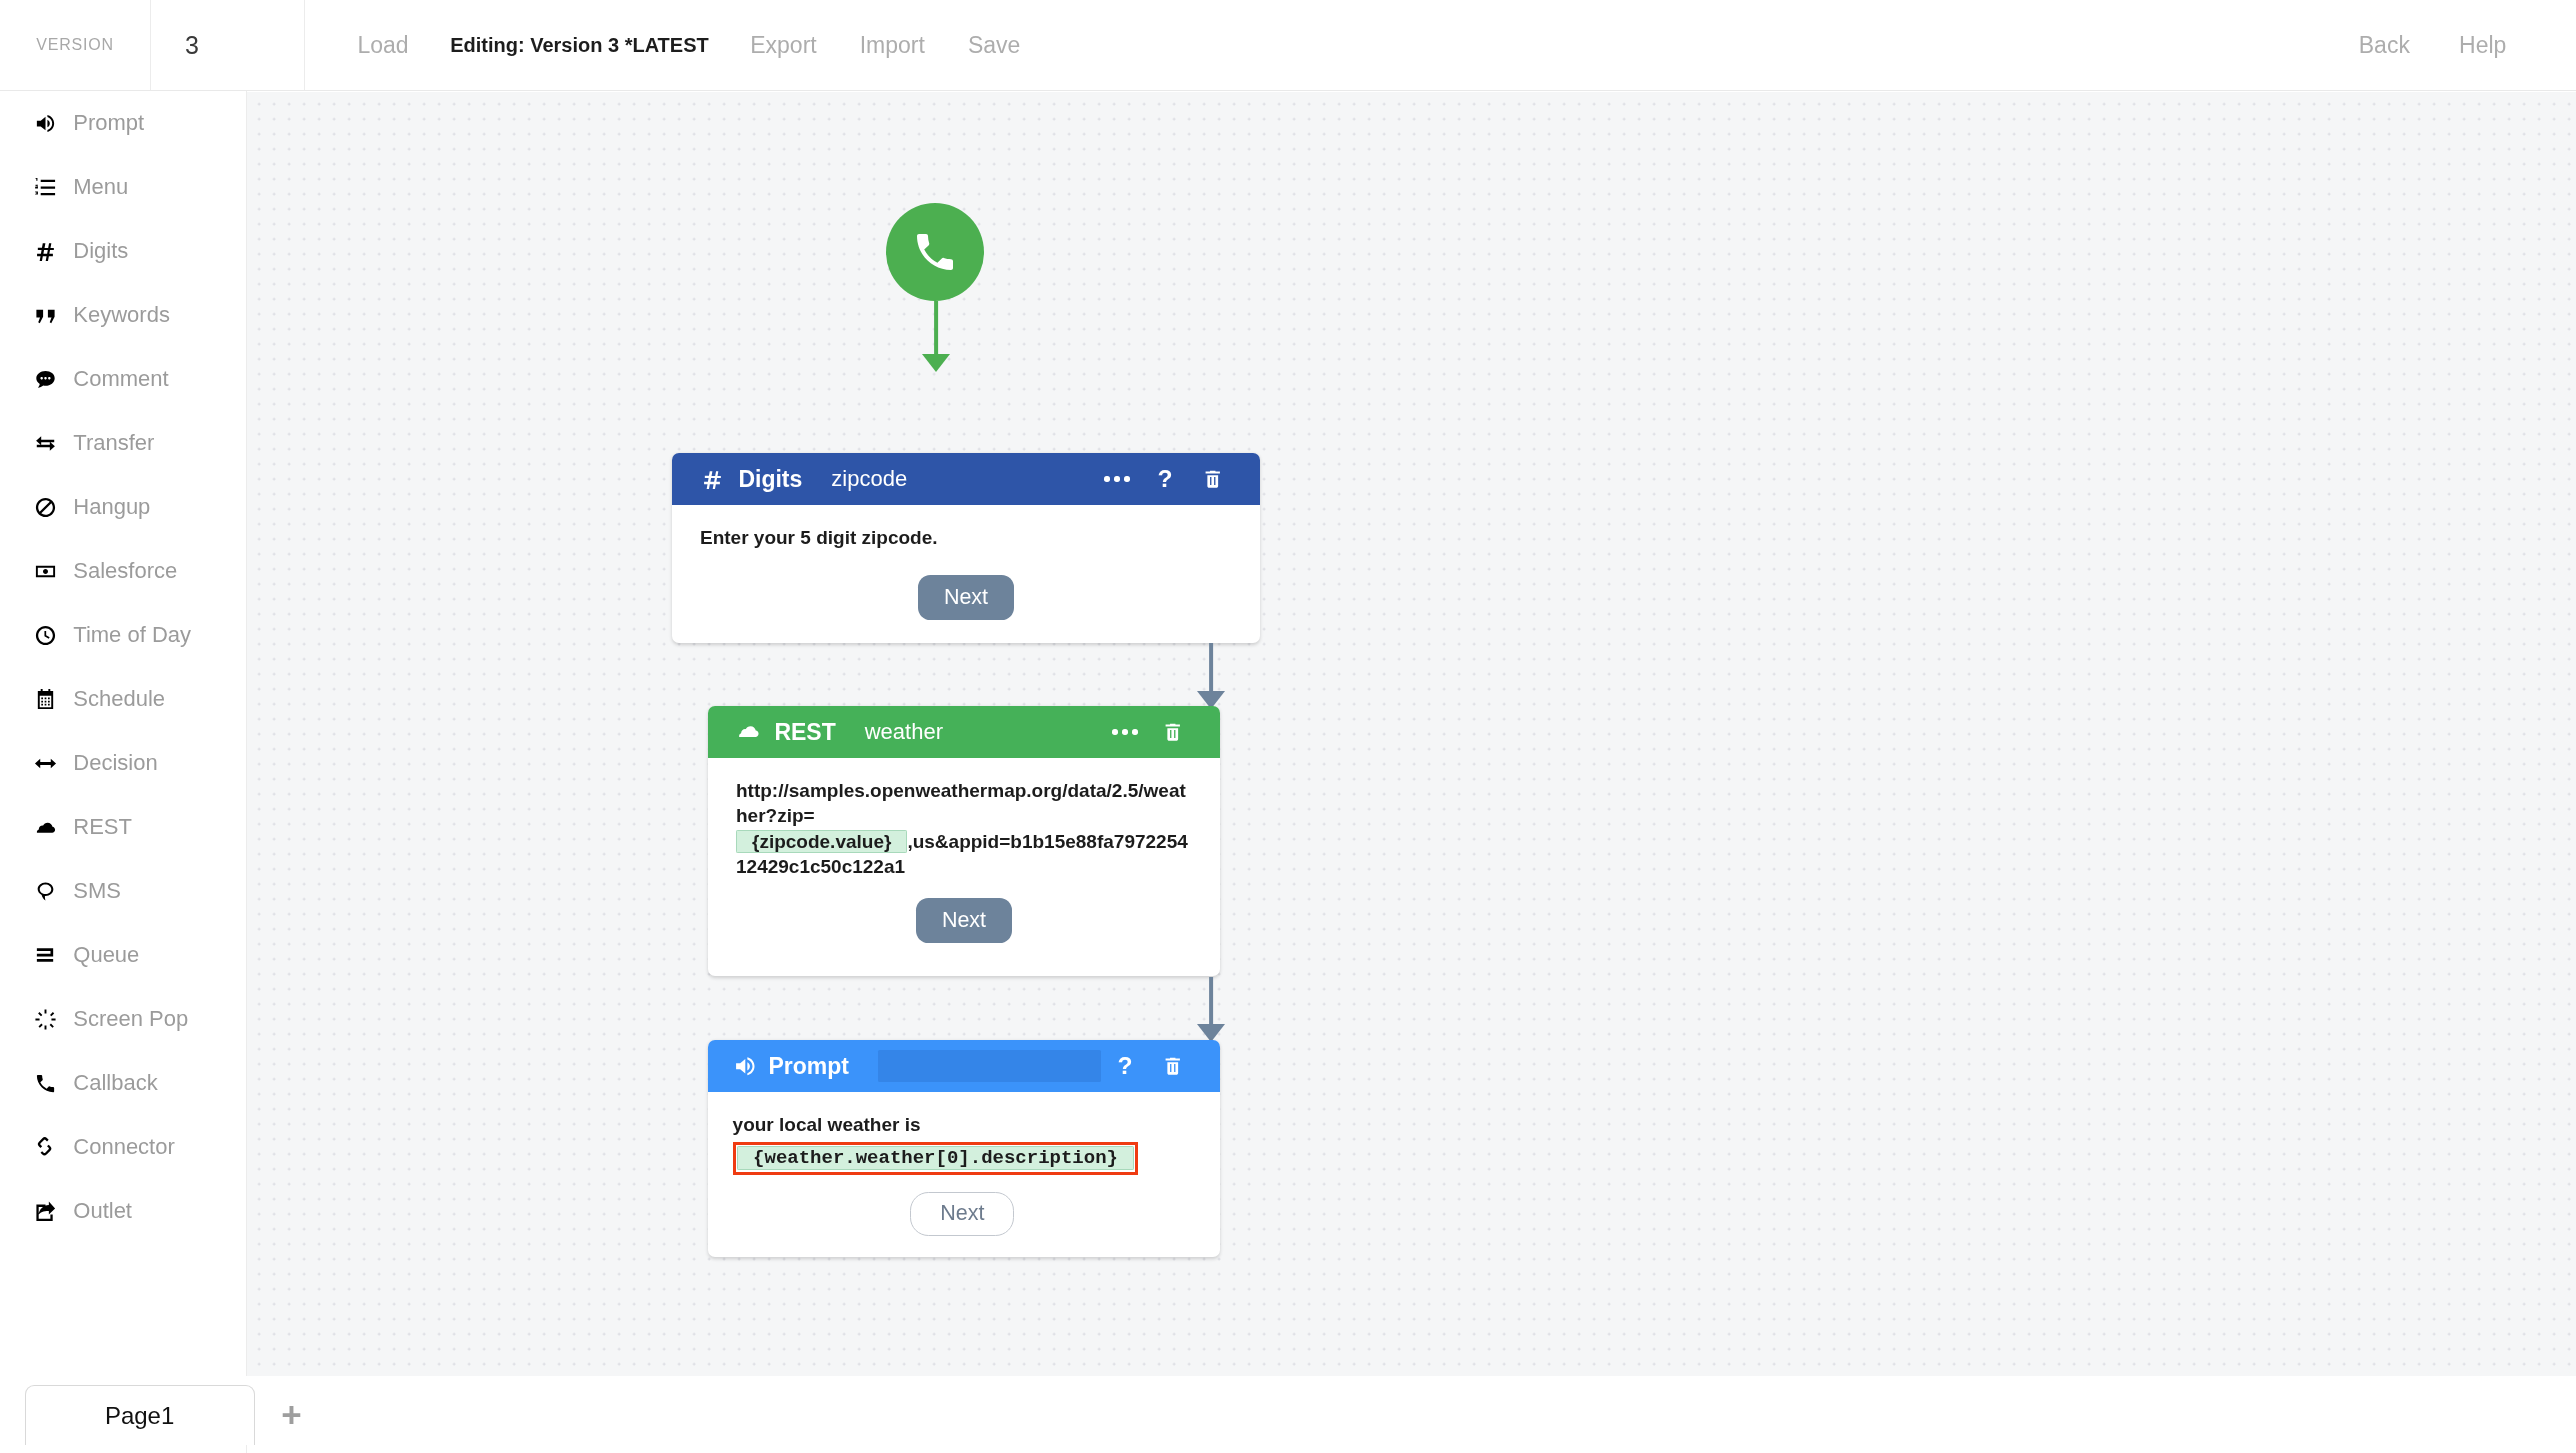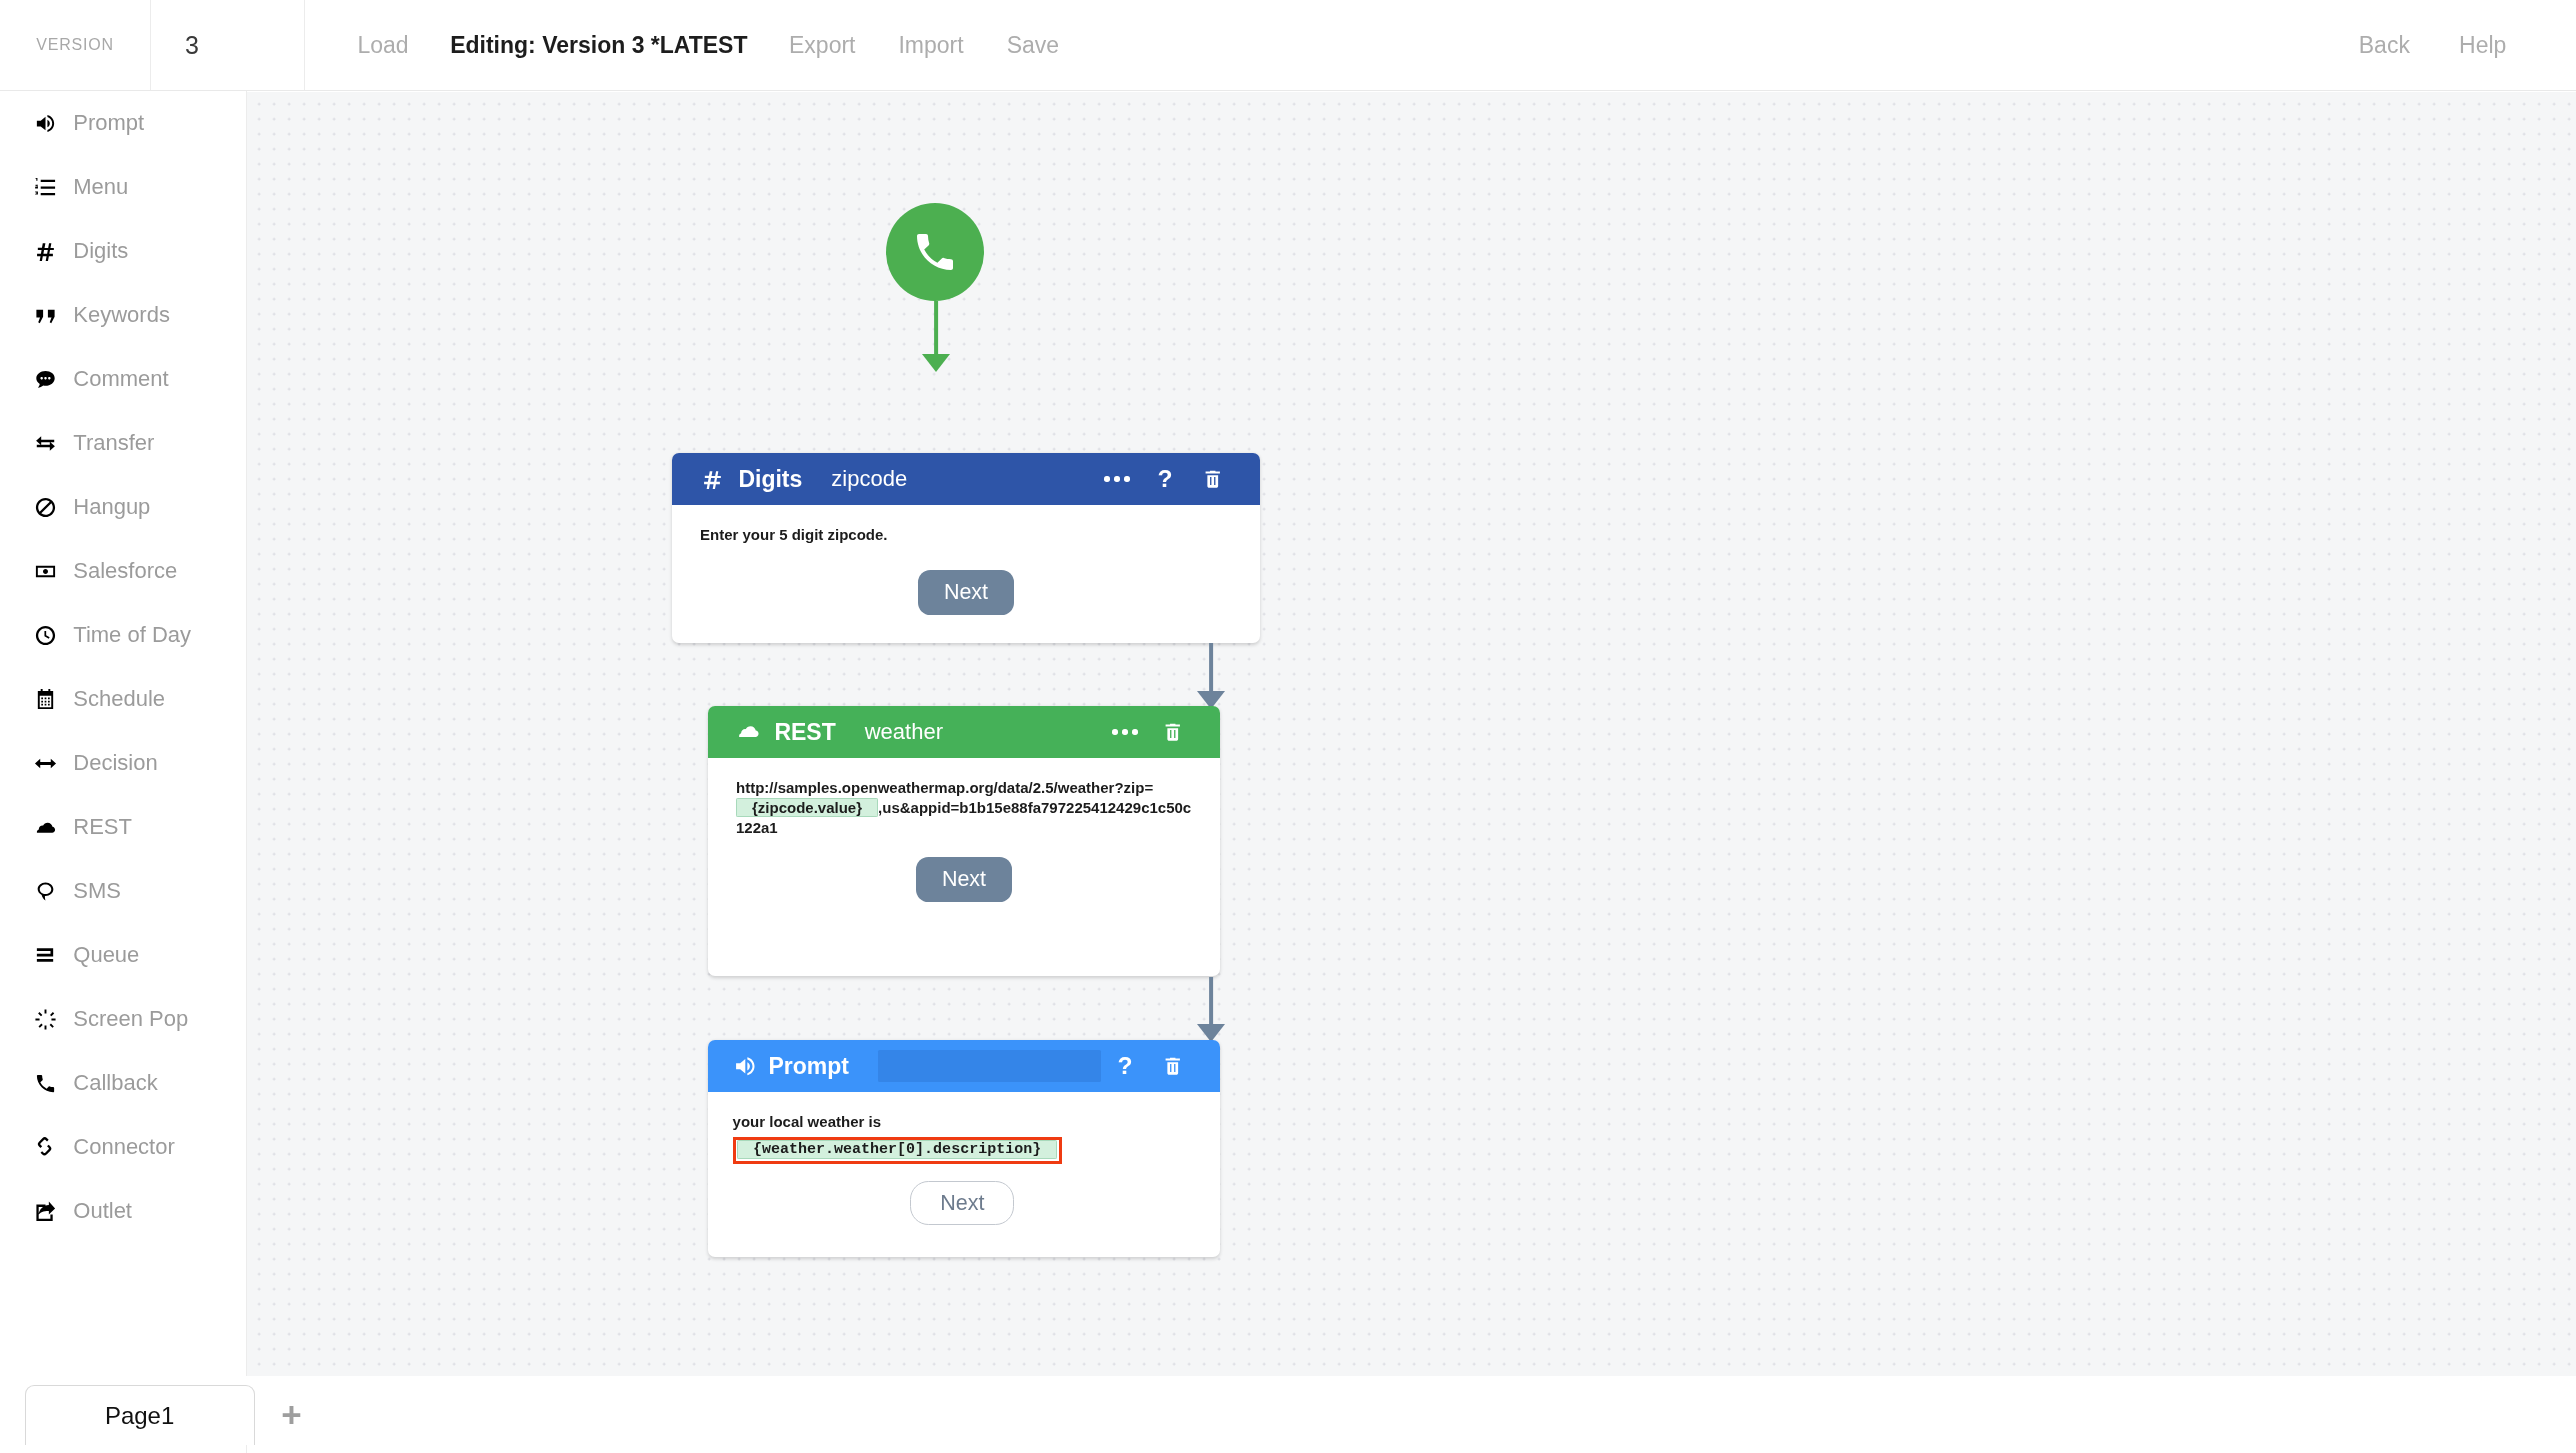--- a/index.html
+++ b/index.html
@@ -28,21 +28,21 @@
     width: 154px; height: 100%; padding-left: 34px;
     font-size: 25px; color: #3a3a3a; font-weight: 400;
     border-right: 1.5px solid #ececec;
   }
   .hdr-actions { display: flex; align-items: center; height: 100%; padding-left: 31px; }
   .hdr-btn {
     font-size: 23px; color: #adadad; font-weight: 400;
     padding: 0 21.5px; cursor: pointer; white-space: nowrap;
   }
   .hdr-editing {
-    font-size: 23px; color: #1d1d1d; font-weight: bold;
+    font-size: 20px; color: #1d1d1d; font-weight: bold;
     padding: 0 20px; white-space: nowrap;
   }
   .hdr-right { margin-left: auto; display: flex; align-items: center; padding-right: 45px; }
   .hdr-right .hdr-btn { padding: 0 24.6px; }
 
   
   #sidebar {
     position: absolute; left: 0; top: 91px; width: 247px; height: 1362px;
     background: #ffffff; border-right: 1.5px solid #ececec;
   }
@@ -98,21 +98,21 @@
     margin-left: 29px; width: 223px; height: 32px; border: none; border-radius: 1.5px;
   }
   .node-hdr-tools { margin-left: auto; display: flex; align-items: center; padding-right: 23px; }
   .node-tool { width: 48px; display: flex; align-items: center; justify-content: center; cursor: pointer; color: #fff; }
   .node-tool svg { display: block; fill: #ffffff; }
   .dots { display: flex; gap: 4.6px; }
   .dots i { width: 5.4px; height: 5.4px; border-radius: 50%; background: #fff; display: block; }
   .qmark { font-size: 24.6px; font-weight: bold; color: #ffffff; line-height: 1; }
 
   .node-body { padding: 20px 28px 0 28px; position: relative; }
-  .node-text { font-size: 15px; line-height: 1.34; color: #1c1c1c; font-weight: bold; word-break: break-word; }
+  .node-text { font-size: 19px; line-height: 1.34; color: #1c1c1c; font-weight: bold; word-break: break-word; }
   .tok { background: #d3f0dd; border: 0.8px solid #a8d9bb; padding: 0 15px; border-radius: 1.5px; }
   .hl-box { display: inline-block; border: 3.8px solid #ef3b11; padding: 0.8px 1.5px; margin-top: 3.1px; }
 
   .next-wrap { display: flex; justify-content: center; }
   .btn-next-filled {
     background: #6d839b; color: #ffffff; font-size: 21.5px; font-weight: 400;
     border: none; border-radius: 12.3px; padding: 10px 26px; cursor: pointer;
     font-family: "Liberation Sans", sans-serif;
   }
   .btn-next-outline {

